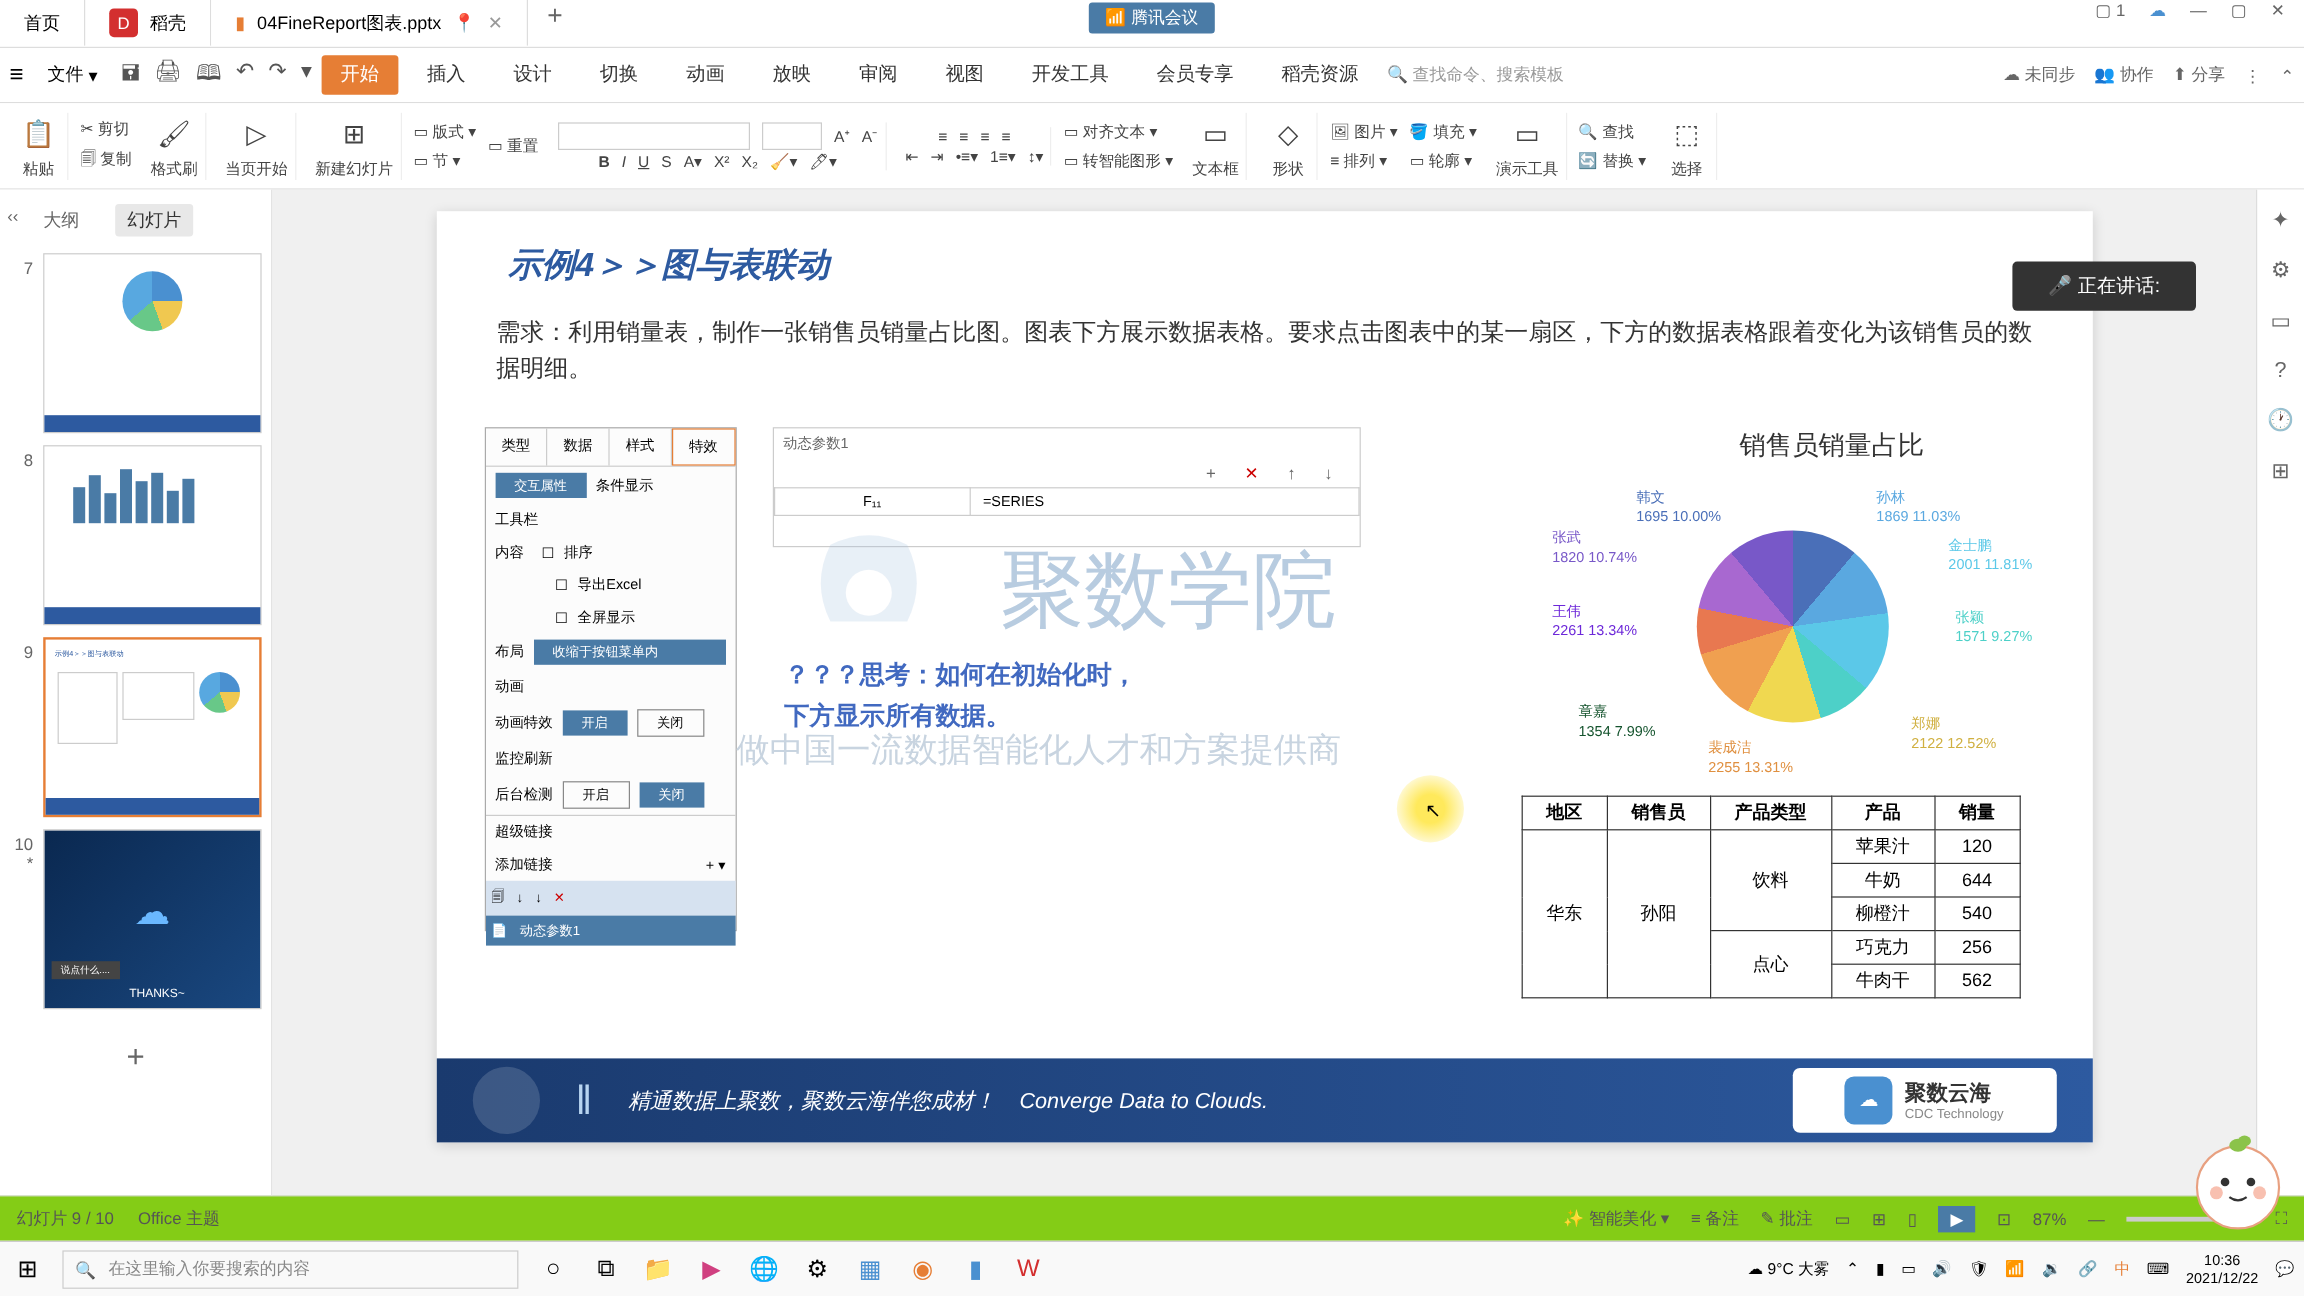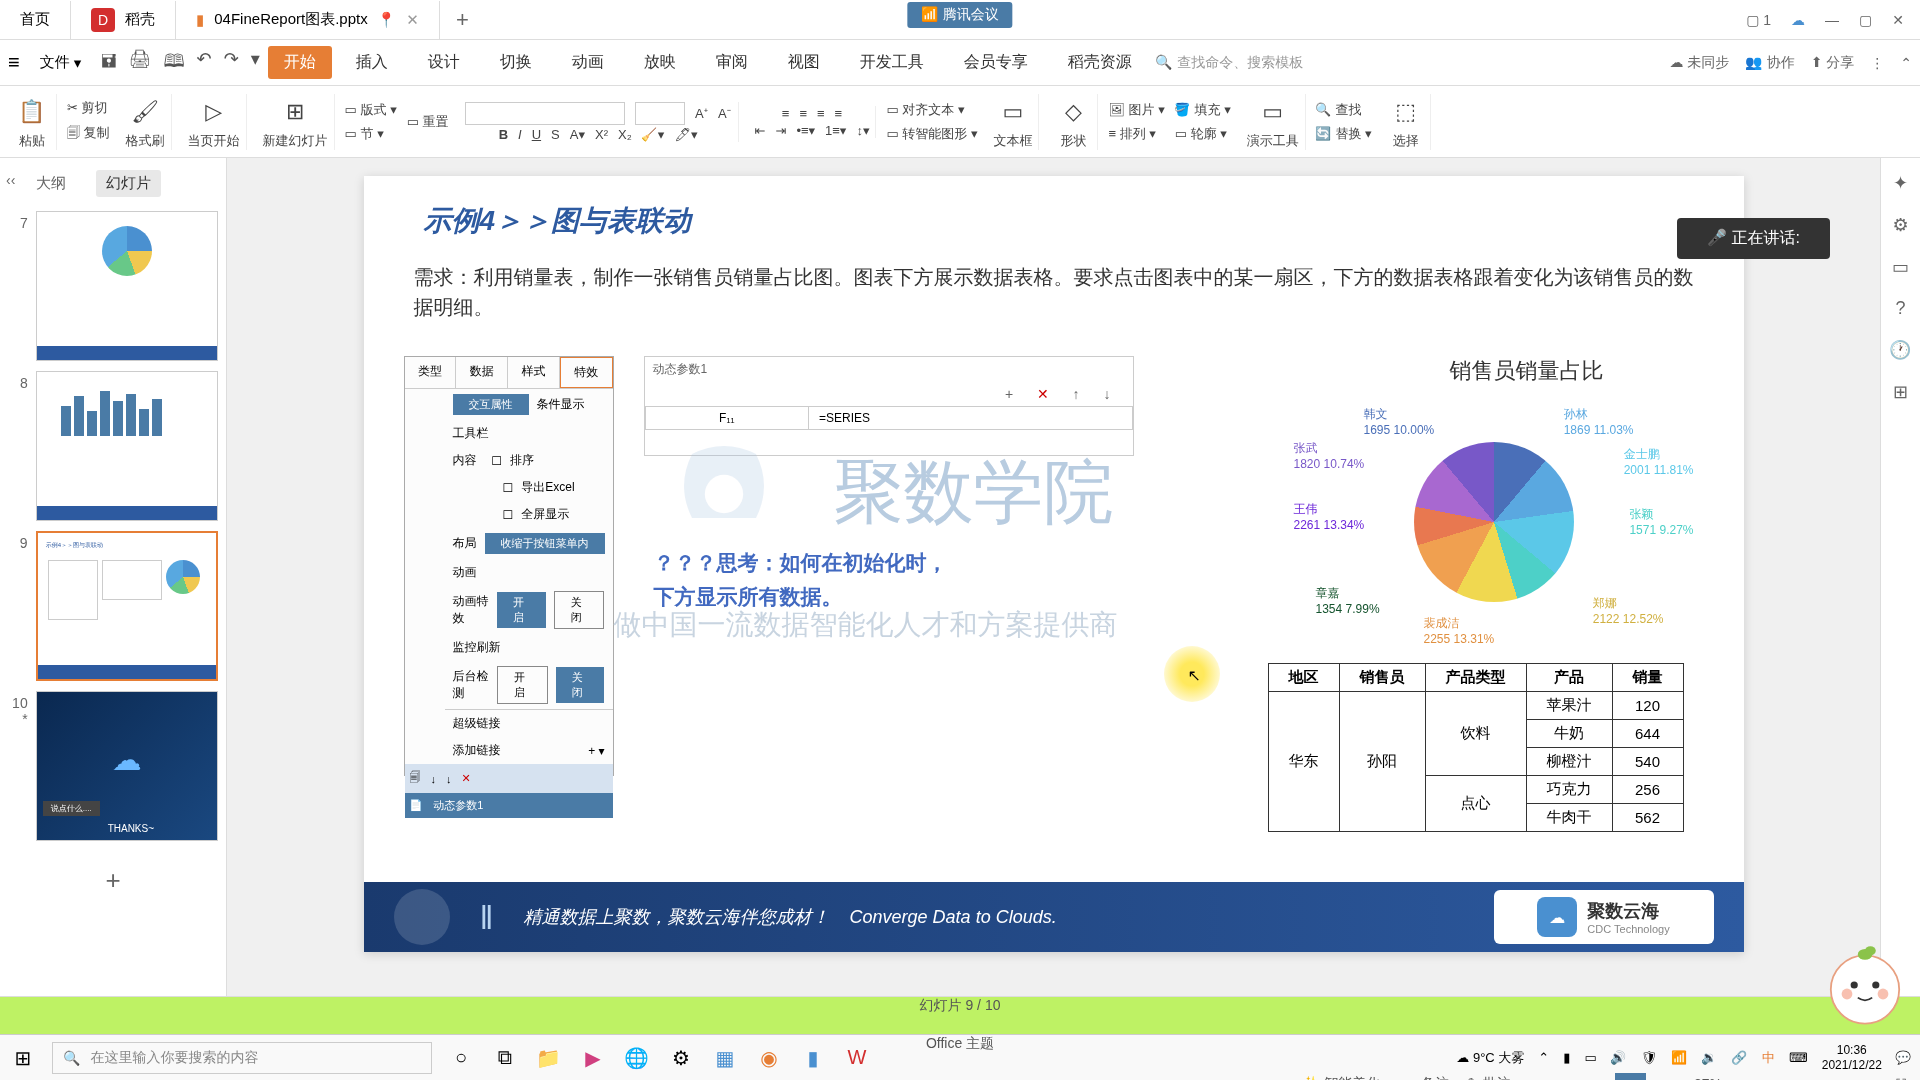--- a/index.html
+++ b/index.html
@@ -1,19 +1,19 @@
 <!DOCTYPE html>
 <html><head>
 <meta charset="utf-8">
 <style>
 * { margin: 0; padding: 0; box-sizing: border-box; font-family: "Microsoft YaHei", sans-serif; }
 body { width: 1920px; height: 1080px; background: #f5f5f5; overflow: hidden; position: relative; }
 
 
-.titlebar { height: 40px; background: #fff; display: flex; align-items: center; border-bottom: 1px solid #ddd; }
+.titlebar { height: 40px; background: #fff; display: flex; align-items: flex-start; border-bottom: 1px solid #ddd; }
 .tab { height: 38px; padding: 0 20px; display: flex; align-items: center; font-size: 15px; border-right: 1px solid #ddd; gap: 10px; }
 .tab.active { background: #fff; }
 .tab .close { color: #999; cursor: pointer; }
 .tab .red-dot { width: 24px; height: 24px; background: #d32f2f; border-radius: 4px; color: #fff; display: flex; align-items: center; justify-content: center; font-size: 14px; }
 .new-tab { padding: 0 16px; font-size: 22px; color: #666; cursor: pointer; }
 .window-ctrl { margin-left: auto; display: flex; gap: 20px; padding-right: 16px; font-size: 14px; color: #666; }
 .window-ctrl span { cursor: pointer; }
 .tencent-badge { position: absolute; top: 2px; left: 50%; transform: translateX(-50%); background: #4a7ba6; color: #fff; padding: 4px 14px; font-size: 14px; border-radius: 3px; }
 
 
@@ -47,21 +47,21 @@
 .canvas-wrap { flex: 1; background: #f0f0f0; display: flex; align-items: flex-start; justify-content: center; padding: 18px 0; position: relative; }
 .slide { width: 1380px; height: 776px; background: #fff; box-shadow: 0 2px 10px rgba(0,0,0,0.15); position: relative; }
 .slide-title { position: absolute; top: 26px; left: 60px; font-size: 28px; font-weight: bold; color: #2d5aa0; font-style: italic; }
 .slide-req { position: absolute; top: 86px; left: 50px; right: 50px; font-size: 20px; color: #333; line-height: 1.5; }
 
 
 .cfg-panel { position: absolute; top: 180px; left: 40px; width: 210px; height: 420px; border: 1px solid #aaa; background: #fcfcfc; font-size: 12px; }
 .cfg-tabs { display: flex; border-bottom: 1px solid #ccc; }
 .cfg-tab { flex: 1; text-align: center; padding: 6px 0; border-right: 1px solid #ccc; font-size: 12px; }
 .cfg-tab.sel { border: 1px solid #e67e35; }
-.cfg-row { padding: 5px 8px; display: flex; align-items: center; gap: 8px; margin-left: 40px; }
+.cfg-row { padding: 5px 8px; display: flex; align-items: center; gap: 8px; }
 .cfg-btn { padding: 3px 16px; font-size: 11px; border: 1px solid #888; }
 .cfg-btn.blue { background: #4a7ba6; color: #fff; border: none; }
 .cfg-sub { background: #d6e2f0; padding: 5px; font-size: 11px; display: flex; gap: 10px; align-items: center; }
 
 
 .param-panel { position: absolute; top: 180px; left: 280px; width: 490px; height: 100px; border: 1px solid #ccc; font-size: 12px; }
 .param-hdr { padding: 4px 8px; color: #666; font-size: 12px; }
 .param-tools { text-align: right; padding: 4px 12px; font-size: 14px; color: #666; letter-spacing: 10px; }
 .param-table { width: 100%; border-collapse: collapse; font-size: 12px; }
 .param-table td, .param-table th { border: 1px solid #ccc; padding: 4px 10px; text-align: center; }
@@ -91,21 +91,21 @@
 .footer-txt { font-size: 18px; font-style: italic; }
 .footer-brand { position: absolute; right: 30px; bottom: 8px; width: 220px; height: 54px; background: #fff; border-radius: 6px; display: flex; align-items: center; justify-content: center; gap: 10px; color: #333; }
 
 
 .cursor-hl { position: absolute; width: 56px; height: 56px; background: radial-gradient(circle, #ffe95c 30%, rgba(255,233,92,0.3) 70%, transparent); border-radius: 50%; }
 
 
 .right-tools { width: 40px; background: #fff; border-left: 1px solid #ddd; display: flex; flex-direction: column; align-items: center; gap: 20px; padding-top: 14px; font-size: 18px; color: #666; }
 
 
-.statusbar { height: 38px; background: #bef264; border-top: 1px solid #ddd; display: flex; align-items: center; padding: 0 14px; font-size: 14px; color: #555; gap: 20px; flex-direction: column; }
+.statusbar { height: 38px; background: #84cc16; border-top: 1px solid #ddd; display: flex; align-items: center; padding: 0 14px; font-size: 14px; color: #555; gap: 20px; }
 .statusbar .right { margin-left: auto; display: flex; gap: 18px; align-items: center; }
 
 
 .taskbar { height: 46px; background: #f9f9f9; border-top: 1px solid #ccc; display: flex; align-items: center; padding: 0 8px; gap: 14px; font-size: 14px; }
 .taskbar .search { flex: 0 0 380px; border: 1px solid #ccc; padding: 6px 10px; display: flex; gap: 10px; align-items: center; }
 .taskbar .tray { margin-left: auto; display: flex; gap: 14px; align-items: center; font-size: 13px; }
 .taskbar .clock { text-align: center; font-size: 12px; line-height: 1.2; }
 .task-icon { width: 30px; height: 30px; display: flex; align-items: center; justify-content: center; font-size: 20px; }
 
 .speaking { position: absolute; top: 60px; right: 50px; background: #333; color: #fff; padding: 10px 30px; font-size: 16px; border-radius: 4px; z-index: 10; }

